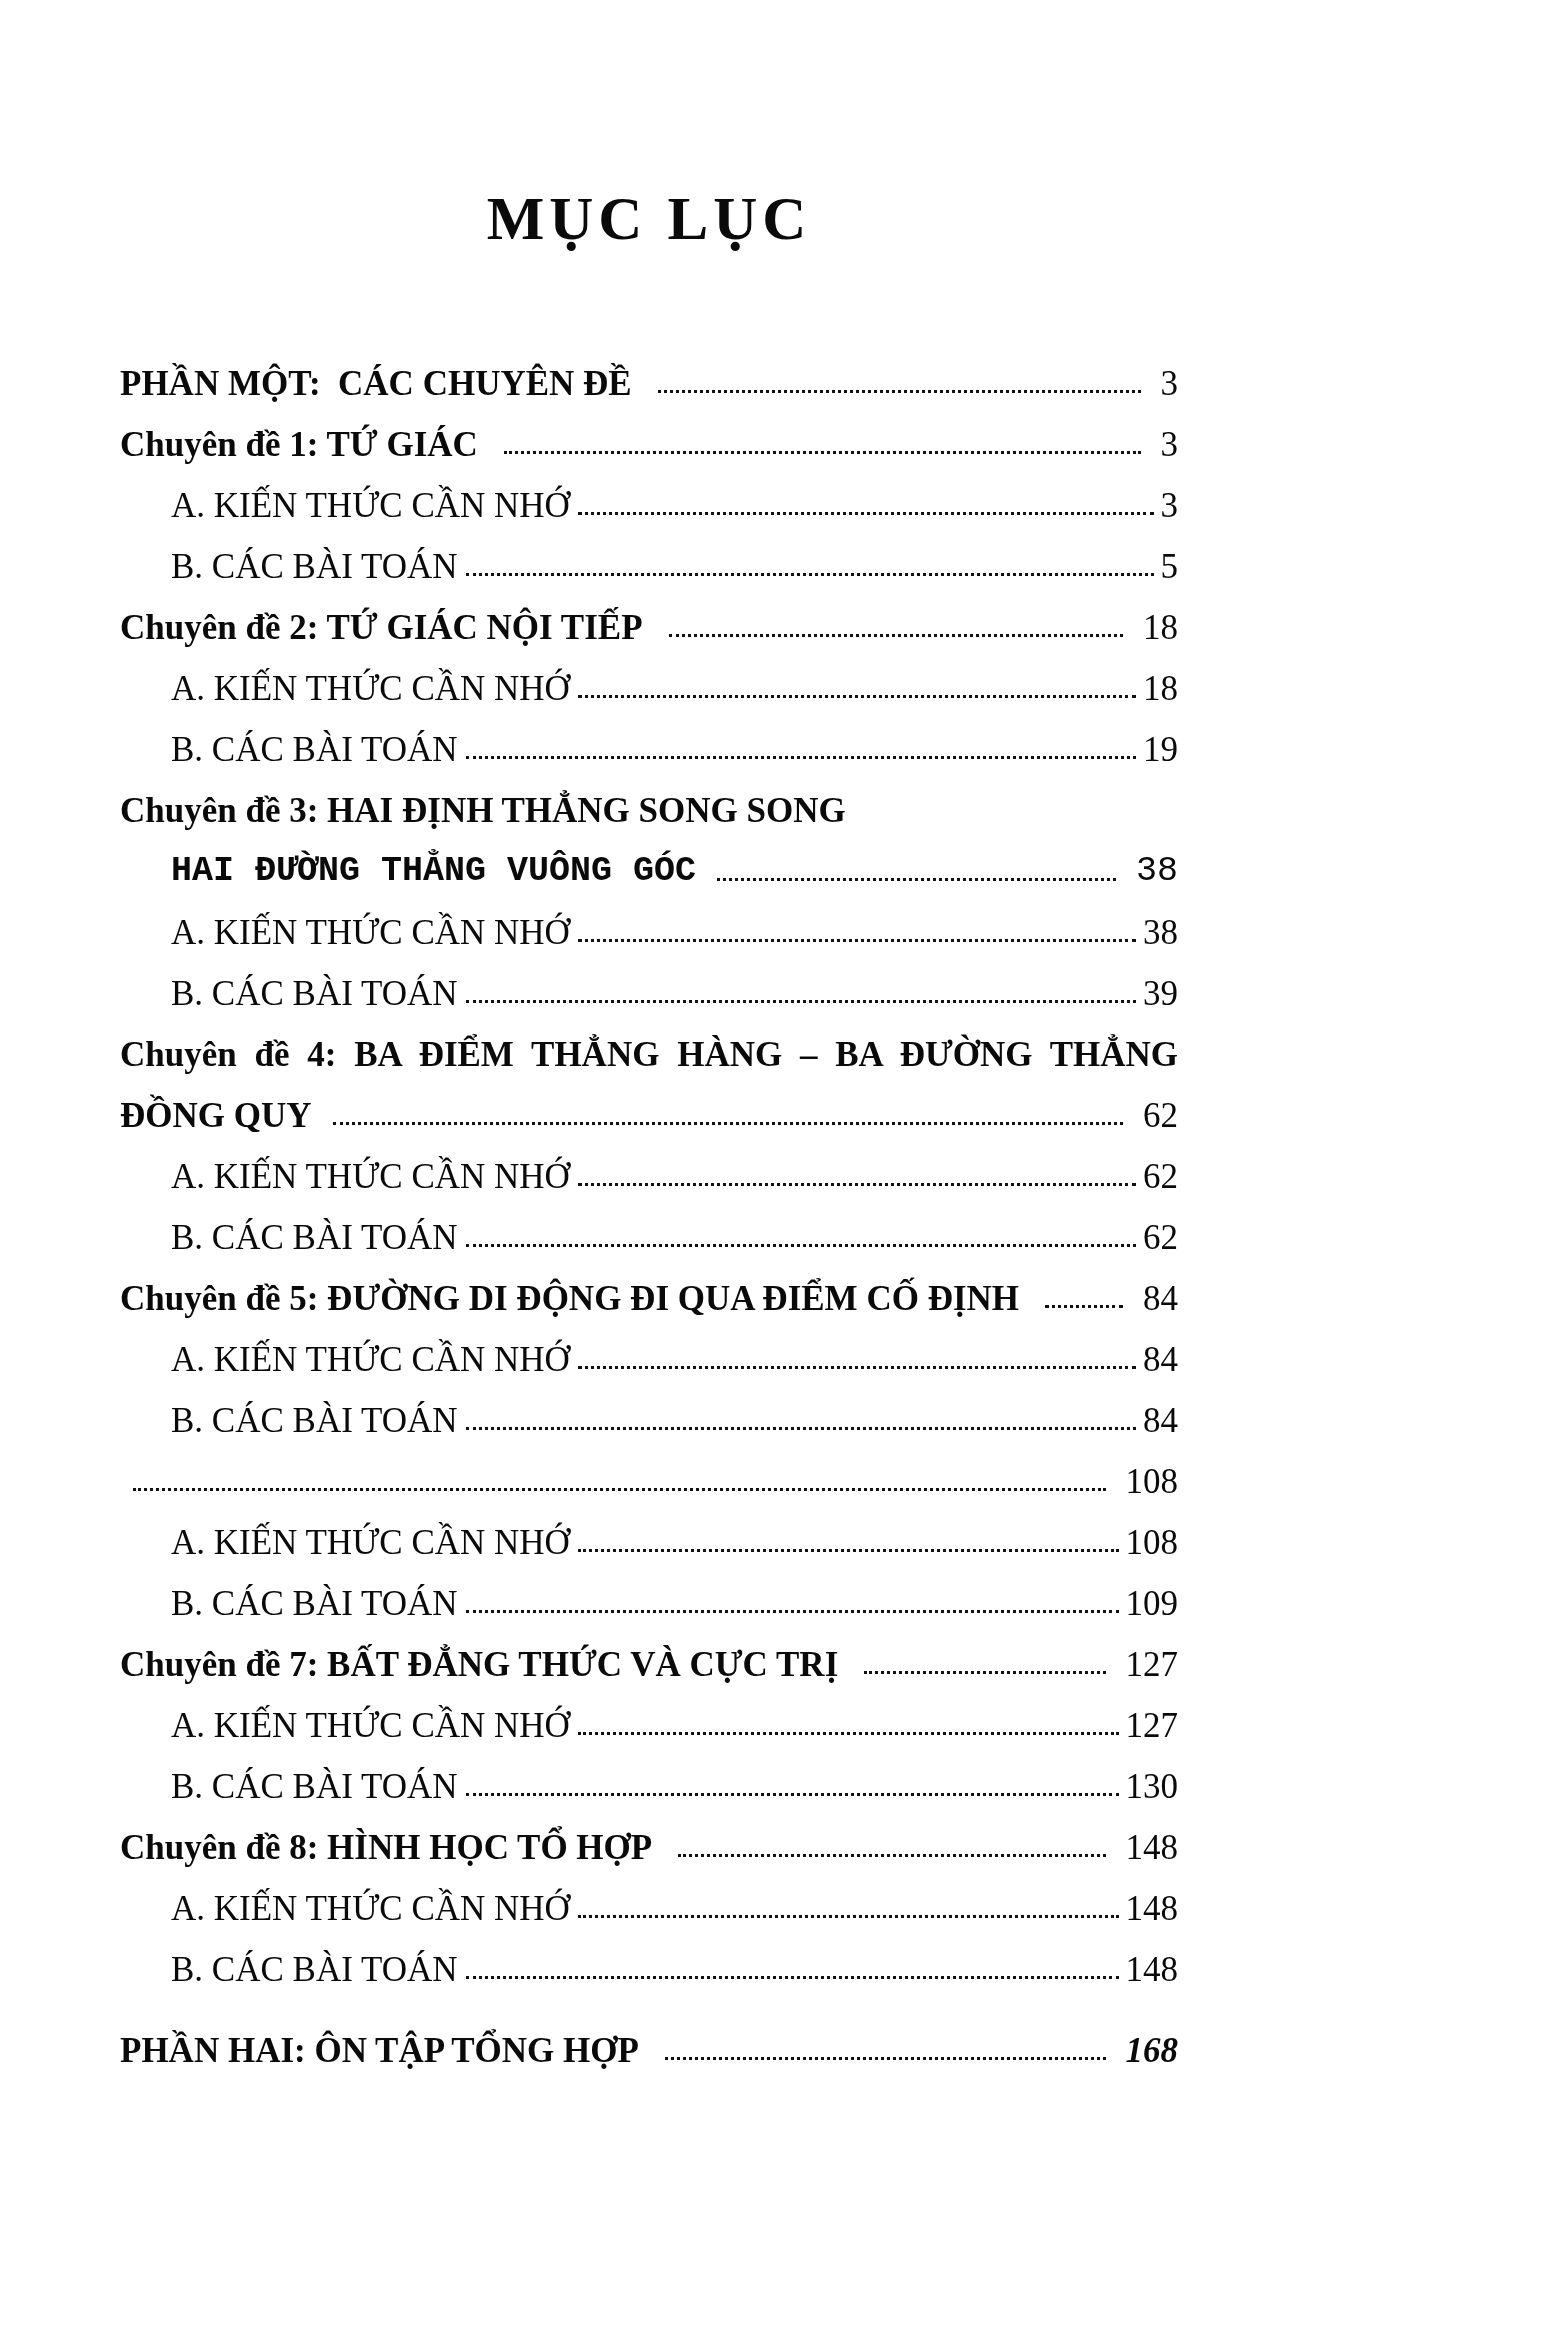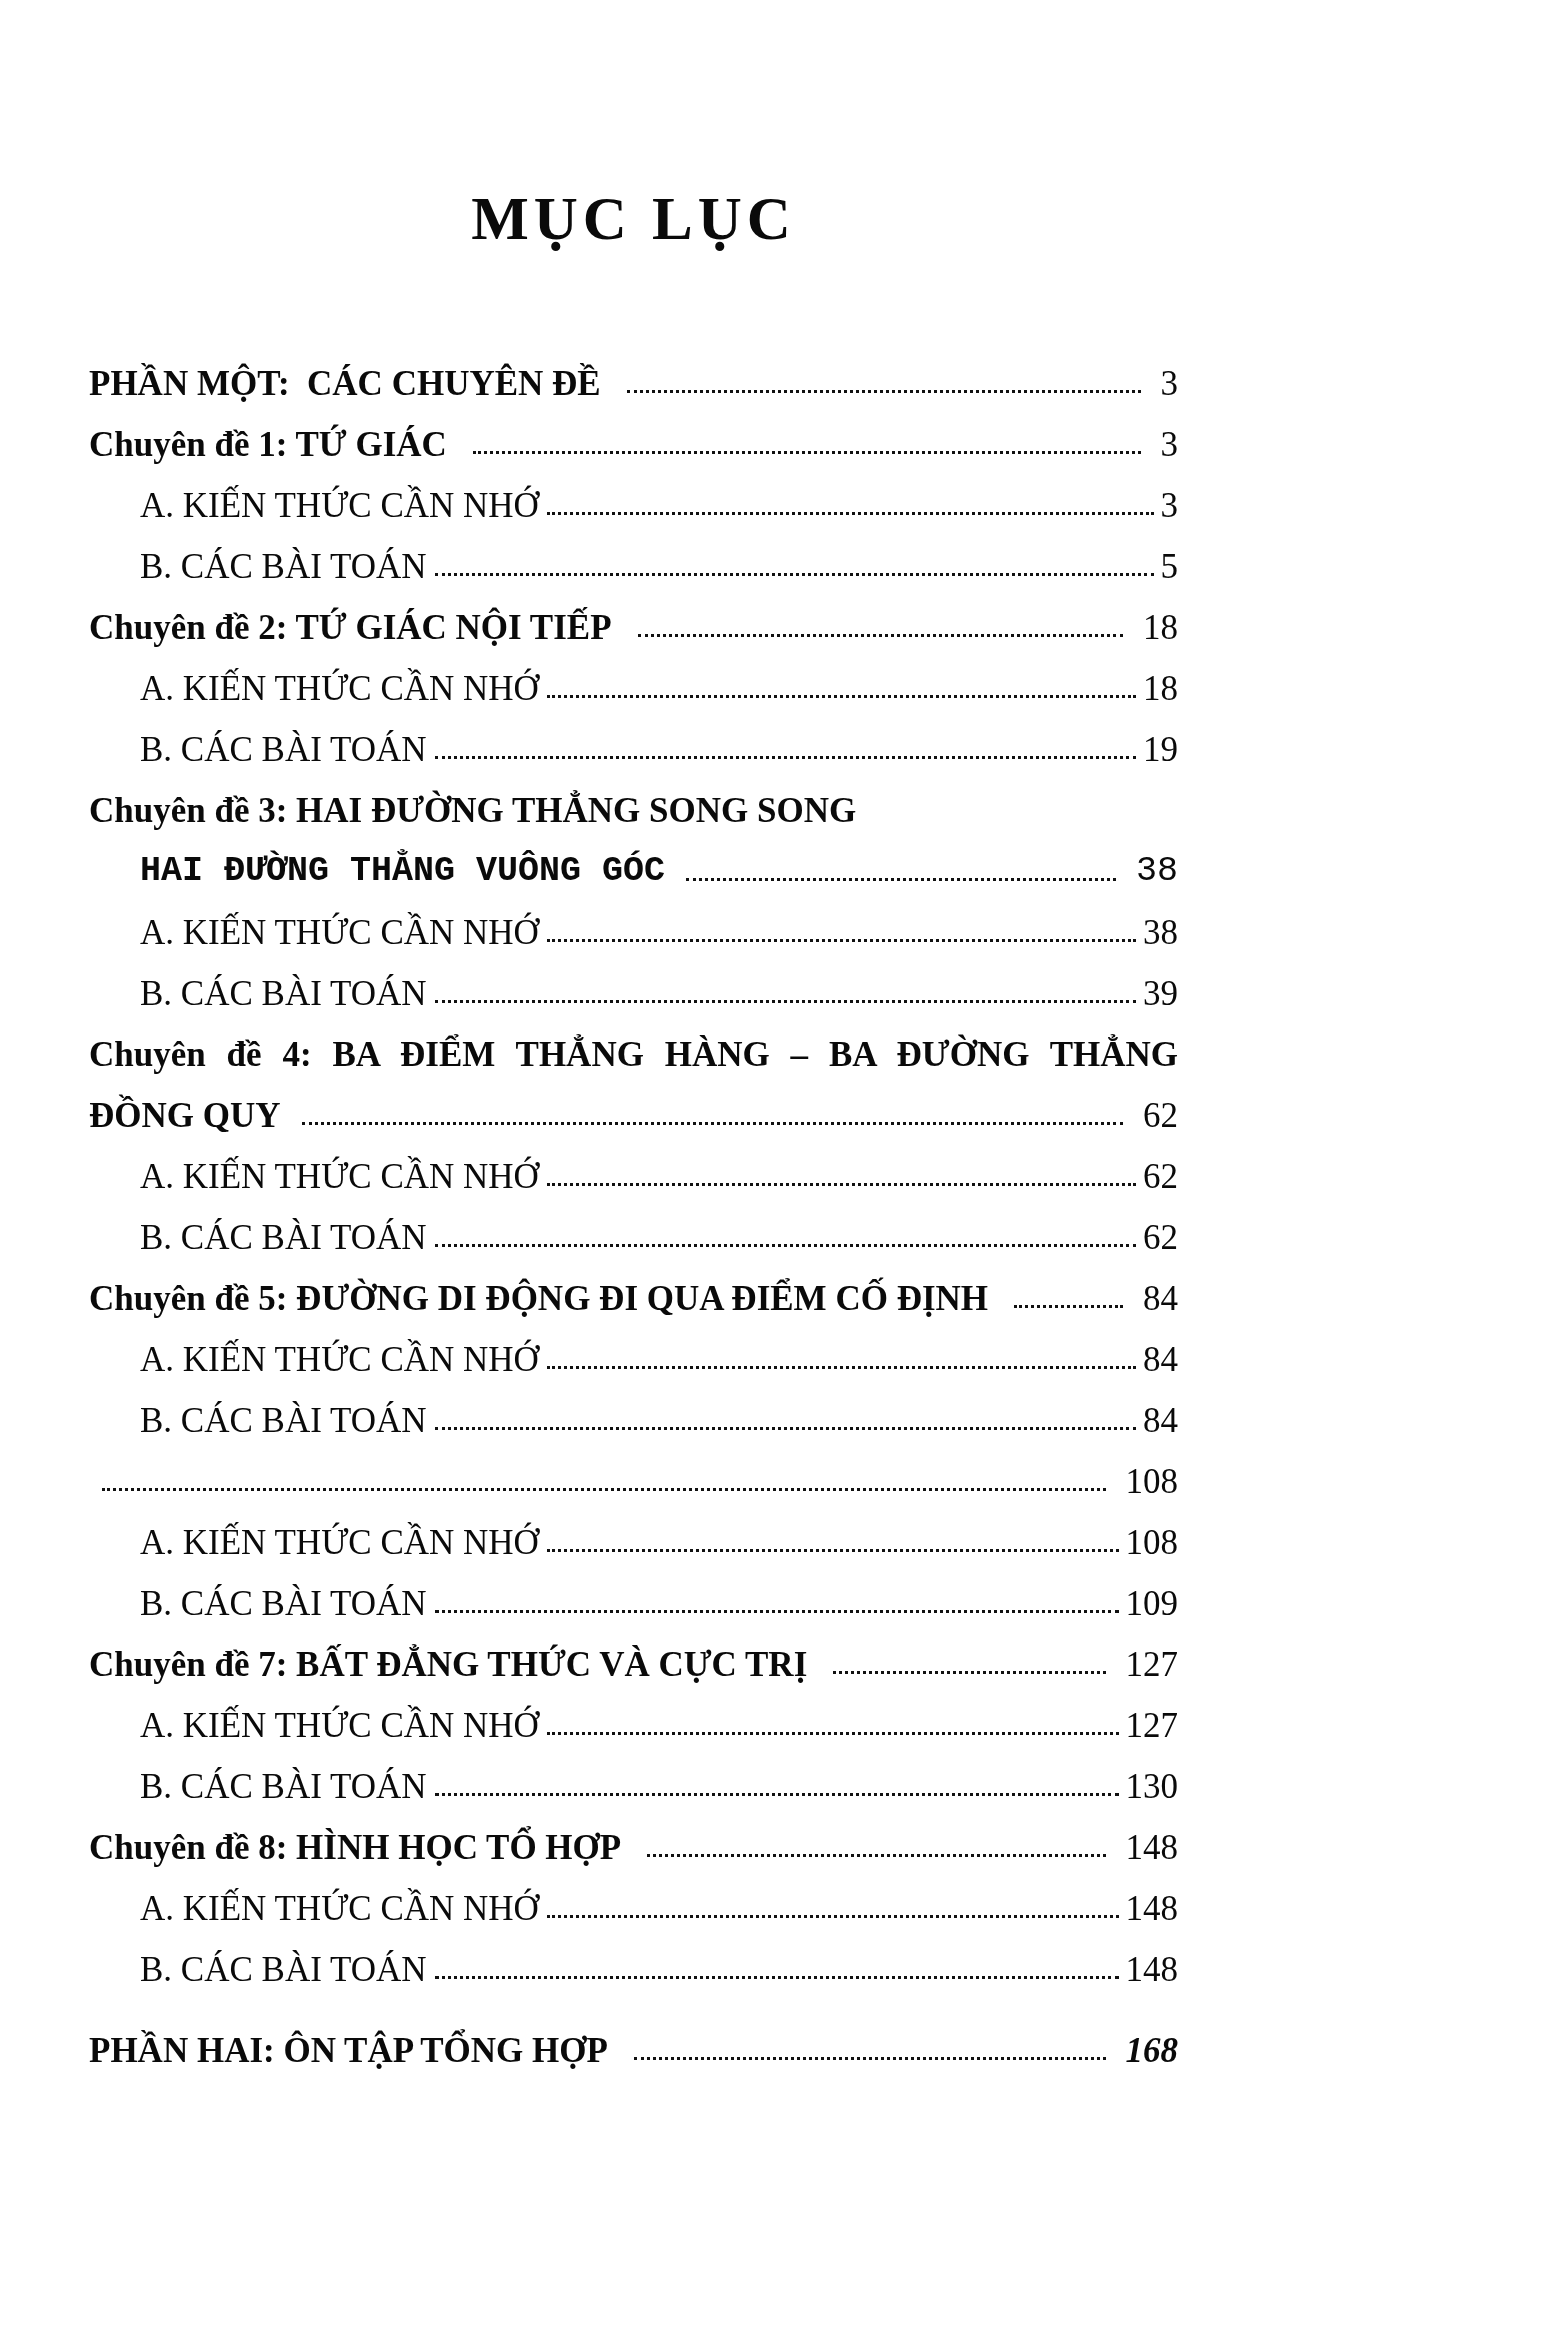--- a/index.html
+++ b/index.html
@@ -6,21 +6,21 @@
   body {
     width: 1561px; height: 2342px;
     background: #ffffff;
     color: #0a0a0a;
     font-family: "Liberation Serif", "DejaVu Serif", serif;
     overflow: hidden;
   }
   .page {
     box-sizing: border-box;
     width: 1372px; height: 2342px;
-    padding: 188px 194px 0 89px;
+    padding: 188px 194px 0 120px;
   }
   .doc-title {
     margin: 0 0 104px 0;
     text-align: center;
     font-size: 61px;
     line-height: 1;
     font-weight: bold;
     letter-spacing: 5px;
   }
   .toc { width: 100%; }
@@ -64,21 +64,21 @@
 <div class="page">
   <h1 class="doc-title">MỤC LỤC</h1>
   <div class="toc" id="toc-list">
       <div class="row part"><span class="label">PHẦN MỘT:&nbsp; CÁC CHUYÊN ĐỀ</span><span class="dots"></span><span class="page-num">3</span></div>
       <div class="row chapter"><span class="label">Chuyên đề 1: TỨ GIÁC</span><span class="dots"></span><span class="page-num">3</span></div>
       <div class="row sub"><span class="label">A. KIẾN THỨC CẦN NHỚ</span><span class="dots"></span><span class="page-num">3</span></div>
       <div class="row sub"><span class="label">B. CÁC BÀI TOÁN</span><span class="dots"></span><span class="page-num">5</span></div>
       <div class="row chapter"><span class="label">Chuyên đề 2: TỨ GIÁC NỘI TIẾP</span><span class="dots"></span><span class="page-num">18</span></div>
       <div class="row sub"><span class="label">A. KIẾN THỨC CẦN NHỚ</span><span class="dots"></span><span class="page-num">18</span></div>
       <div class="row sub"><span class="label">B. CÁC BÀI TOÁN</span><span class="dots"></span><span class="page-num">19</span></div>
-      <div class="row chapter"><span class="label">Chuyên đề 3: HAI ĐƯỜNG THẲNG SONG SONG</span></div>
+      <div class="row chapter"><span class="label">Chuyên đề 3: HAI ĐỊNH THẲNG SONG SONG</span></div>
       <div class="row cont indent"><span class="label">HAI ĐƯỜNG THẲNG VUÔNG GÓC</span><span class="dots"></span><span class="page-num">38</span></div>
       <div class="row sub"><span class="label">A. KIẾN THỨC CẦN NHỚ</span><span class="dots"></span><span class="page-num">38</span></div>
       <div class="row sub"><span class="label">B. CÁC BÀI TOÁN</span><span class="dots"></span><span class="page-num">39</span></div>
       <div class="row chapter justify"><span class="label">Chuyên đề 4: BA ĐIỂM THẲNG HÀNG – BA ĐƯỜNG THẲNG</span></div>
       <div class="row cont"><span class="label">ĐỒNG QUY</span><span class="dots"></span><span class="page-num">62</span></div>
       <div class="row sub"><span class="label">A. KIẾN THỨC CẦN NHỚ</span><span class="dots"></span><span class="page-num">62</span></div>
       <div class="row sub"><span class="label">B. CÁC BÀI TOÁN</span><span class="dots"></span><span class="page-num">62</span></div>
       <div class="row chapter"><span class="label">Chuyên đề 5: ĐƯỜNG DI ĐỘNG ĐI QUA ĐIỂM CỐ ĐỊNH</span><span class="dots"></span><span class="page-num">84</span></div>
       <div class="row sub"><span class="label">A. KIẾN THỨC CẦN NHỚ</span><span class="dots"></span><span class="page-num">84</span></div>
       <div class="row sub"><span class="label">B. CÁC BÀI TOÁN</span><span class="dots"></span><span class="page-num">84</span></div>

